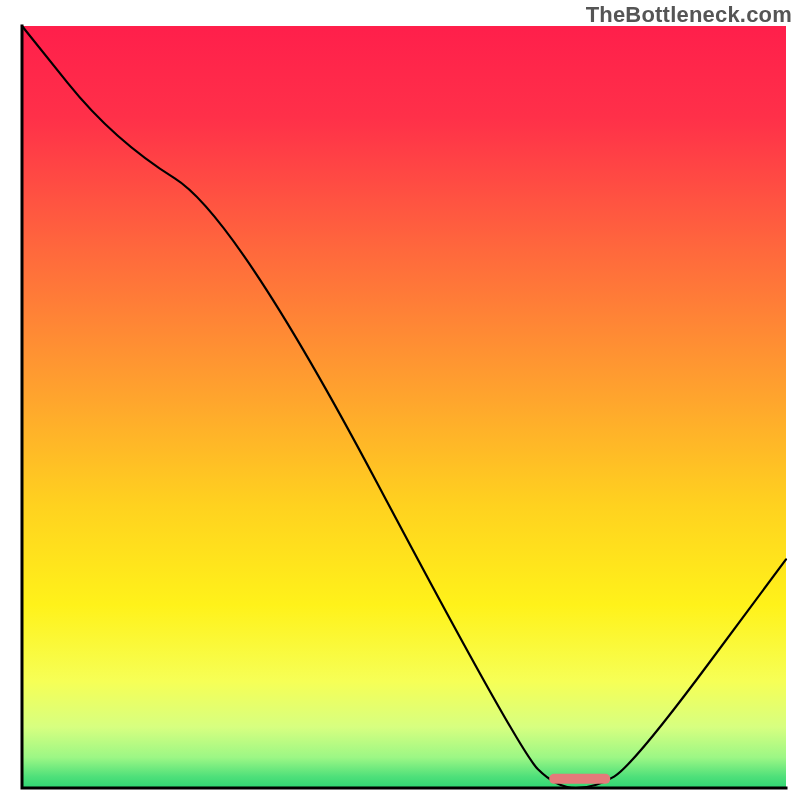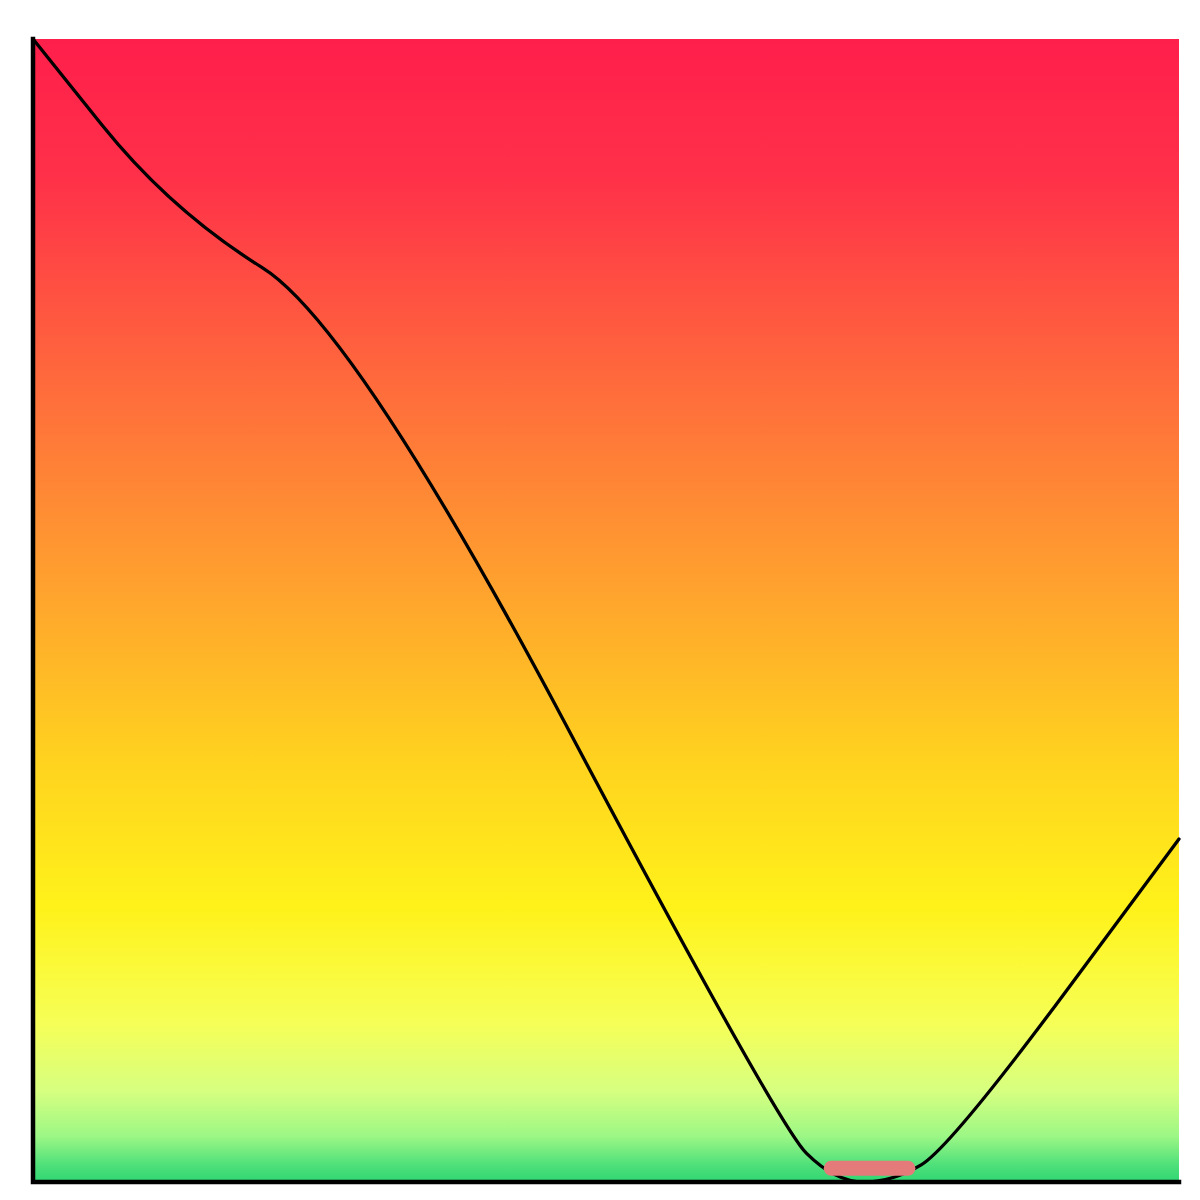--- a/index.html
+++ b/index.html
@@ -30,20 +30,21 @@
     position: absolute;
     left: 0;
     top: 0;
   }
 </style>
 </head>
 <body>
 
 <div class="container">
 
+  <div class="watermark">TheBottleneck.com</div>
 
   <svg class="plot" width="800" height="800" viewBox="0 0 800 800">
     <defs>
       <linearGradient id="bg-grad" x1="0" y1="0" x2="0" y2="1">
 
       <stop offset="0%" stop-color="#ff1f4b"></stop>
           <stop offset="12%" stop-color="#ff3049"></stop>
           <stop offset="30%" stop-color="#ff6a3c"></stop>
           <stop offset="48%" stop-color="#ffa22e"></stop>
           <stop offset="63%" stop-color="#ffd21f"></stop>

